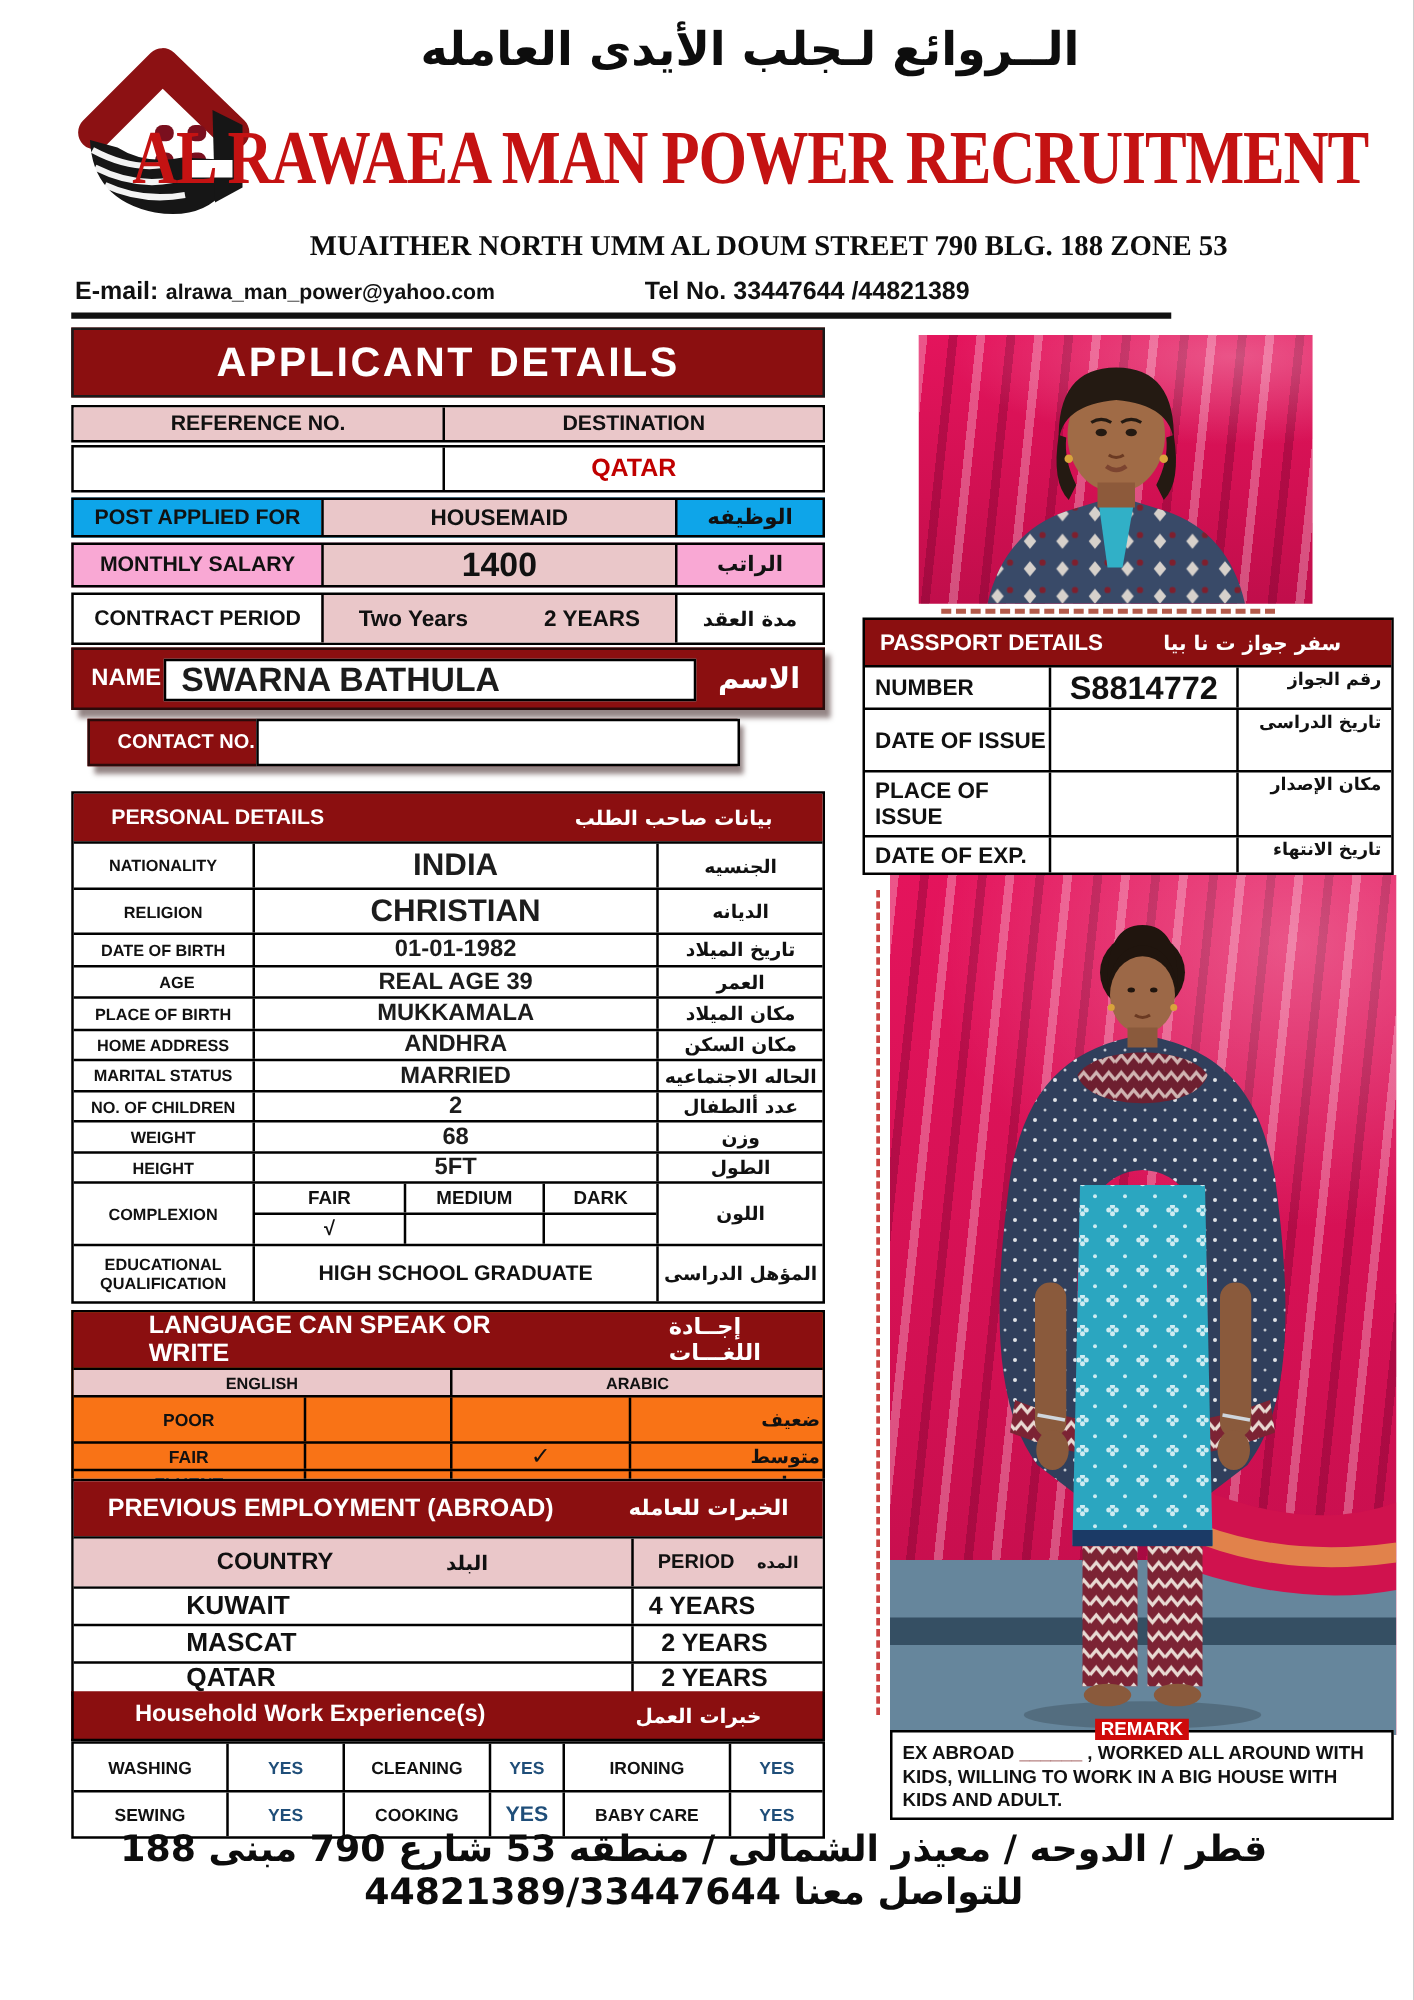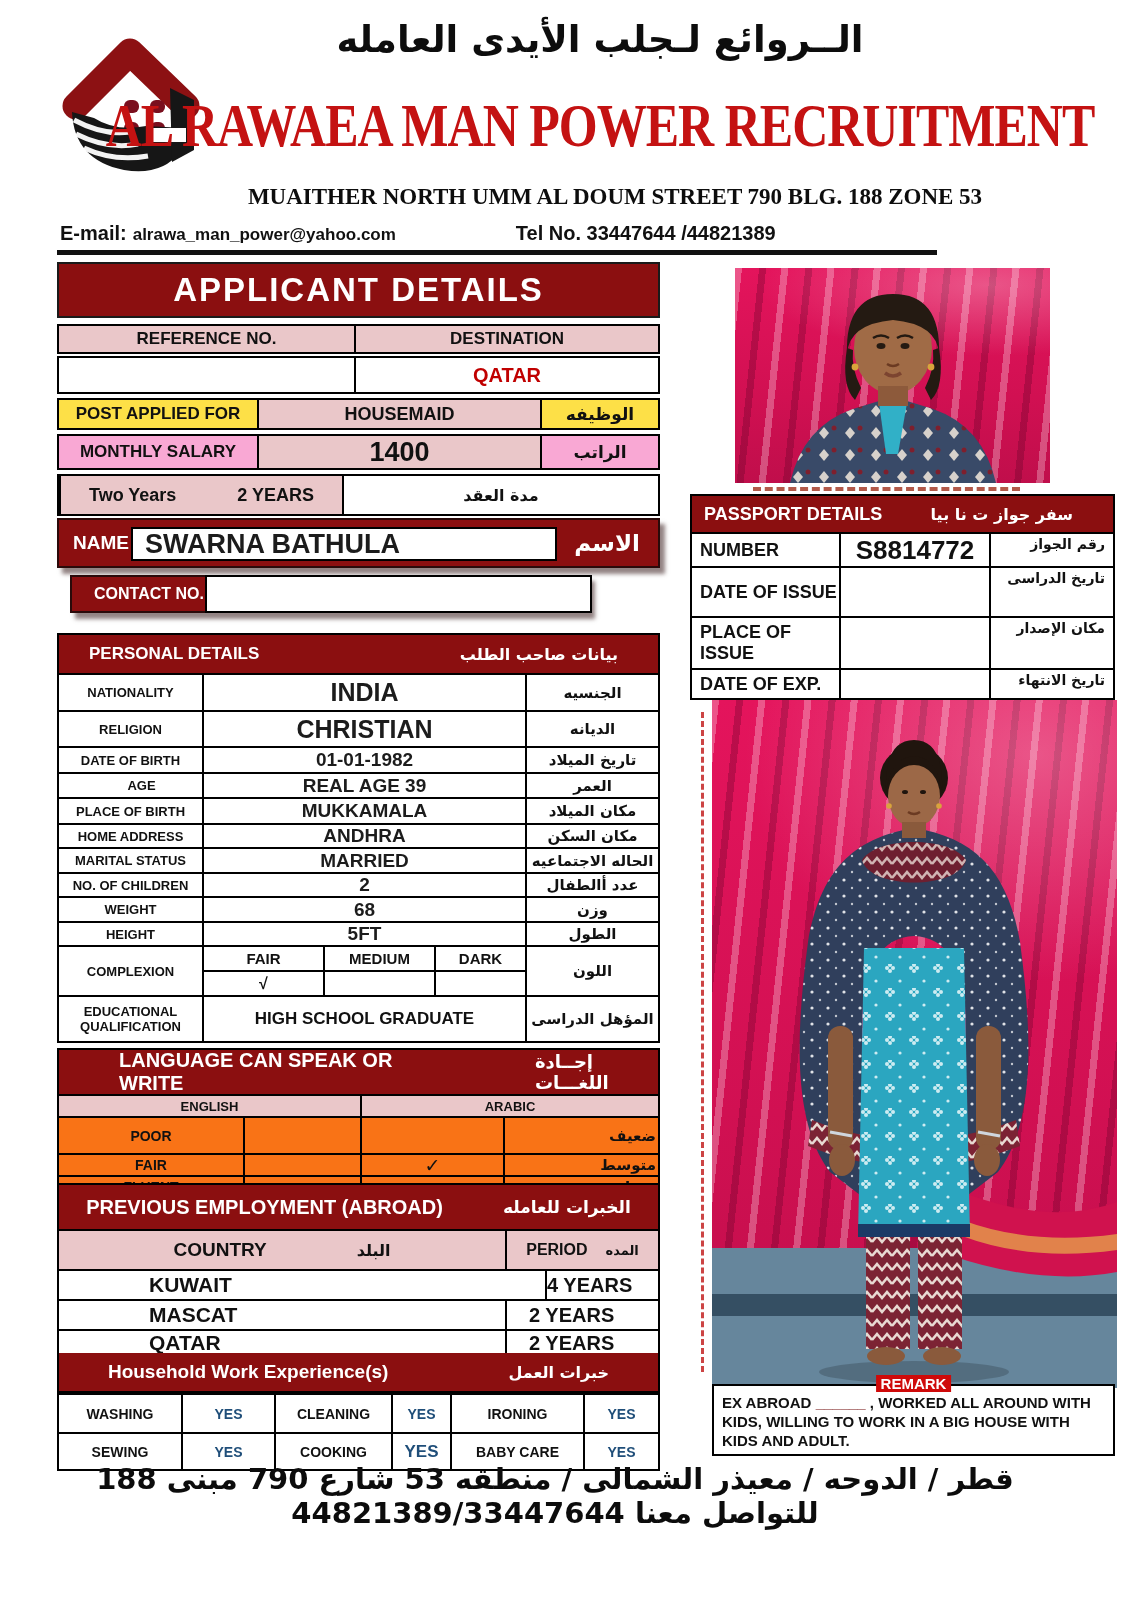--- a/index.html
+++ b/index.html
@@ -77,33 +77,34 @@
   <div class="abs row b2" style="left:57px; top:324px; width:603px; height:30px;">
     <div class="cell pink" style="width:295px; font-size:17px; font-weight:700;">REFERENCE NO.</div>
     <div class="cell pink divl" style="flex:1; font-size:17px; font-weight:700;">DESTINATION</div>
   </div>
 
   <div class="abs row b2" style="left:57px; top:356px; width:603px; height:38px; background:#fff;">
     <div class="cell" style="width:295px;"></div>
     <div class="cell divl" style="flex:1; font-size:20px; font-weight:700; color:#c00000;">QATAR</div>
   </div>
 
-  <div class="abs row b2" style="left:57px; top:398px; width:603px; height:32px; background:#fde047;">
+  <div class="abs row b2" style="left:57px; top:398px; width:603px; height:32px; background:#0ea5e9;">
     <div class="cell" style="width:198px; font-size:17px; font-weight:700;">POST APPLIED FOR</div>
     <div class="cell pink divl" style="width:283px; font-size:18px; font-weight:700;">HOUSEMAID</div>
     <div class="cell divl ar" style="flex:1; font-size:17px; font-weight:700;">الوظيفه</div>
   </div>
 
   <div class="abs row b2" style="left:57px; top:434px; width:603px; height:36px; background:#f9a8d4;">
     <div class="cell" style="width:198px; font-size:17px; font-weight:700;">MONTHLY SALARY</div>
     <div class="cell pink divl" style="width:283px; font-size:27px; font-weight:700;">1400</div>
     <div class="cell divl ar" style="flex:1; font-size:17px; font-weight:700;">الراتب</div>
   </div>
 
   <div class="abs row b2" style="left:57px; top:474px; width:603px; height:42px; background:#fff;">
+    <div class="cell" style="width:198px; font-size:17px; font-weight:700;">CONTRACT PERIOD</div>
     <div class="cell pink divl" style="width:283px; justify-content:space-between; padding:0 28px;">
       <span style="font-size:18px; font-weight:700;">Two Years</span>
       <span style="font-size:18px; font-weight:700;">2 YEARS</span>
     </div>
     <div class="cell divl ar" style="flex:1; font-size:16px; font-weight:700;">مدة العقد</div>
   </div>
 
   <div class="abs red shadowbar" style="left:57px; top:518px; width:603px; height:50px; border:2px solid #2a0a0a; display:flex; align-items:center;">
     <span style="font-size:19px; margin-left:14px;">NAME</span>
     <div style="position:absolute; left:72px; top:7px; width:426px; height:34px; background:#fff; border:2px solid #000; display:flex; align-items:center; padding-left:12px;">
@@ -237,21 +238,21 @@
         <span style="font-size:19px; font-weight:700;">COUNTRY</span>
         <span class="ar" style="font-size:16px; font-weight:700;">البلد</span>
       </div>
       <div class="cell pink divl" style="flex:1; gap:18px;">
         <span style="font-size:16px; font-weight:700;">PERIOD</span>
         <span class="ar" style="font-size:13px; font-weight:700;">المده</span>
       </div>
     </div>
     <div class="tblrow" style="height:30px;">
       <div class="cell" style="width:446px; justify-content:flex-start; padding-left:90px; font-size:21px; font-weight:700;">KUWAIT</div>
-      <div class="cell divl" style="flex:1; justify-content:flex-start; font-size:20px; font-weight:700;margin-left:40px;">4 YEARS</div>
+      <div class="cell divl" style="flex:1; justify-content:flex-start; padding-left:12px; font-size:20px; font-weight:700;">4 YEARS</div>
     </div>
     <div class="tblrow" style="height:30px;">
       <div class="cell" style="width:446px; justify-content:flex-start; padding-left:90px; font-size:21px; font-weight:700;">MASCAT</div>
       <div class="cell divl" style="flex:1; justify-content:flex-start; padding-left:22px; font-size:20px; font-weight:700;">2 YEARS</div>
     </div>
     <div class="tblrow" style="height:26px;">
       <div class="cell" style="width:446px; justify-content:flex-start; padding-left:90px; font-size:21px; font-weight:700;">QATAR</div>
       <div class="cell divl" style="flex:1; justify-content:flex-start; padding-left:22px; font-size:20px; font-weight:700;">2 YEARS</div>
     </div>
   </div>

